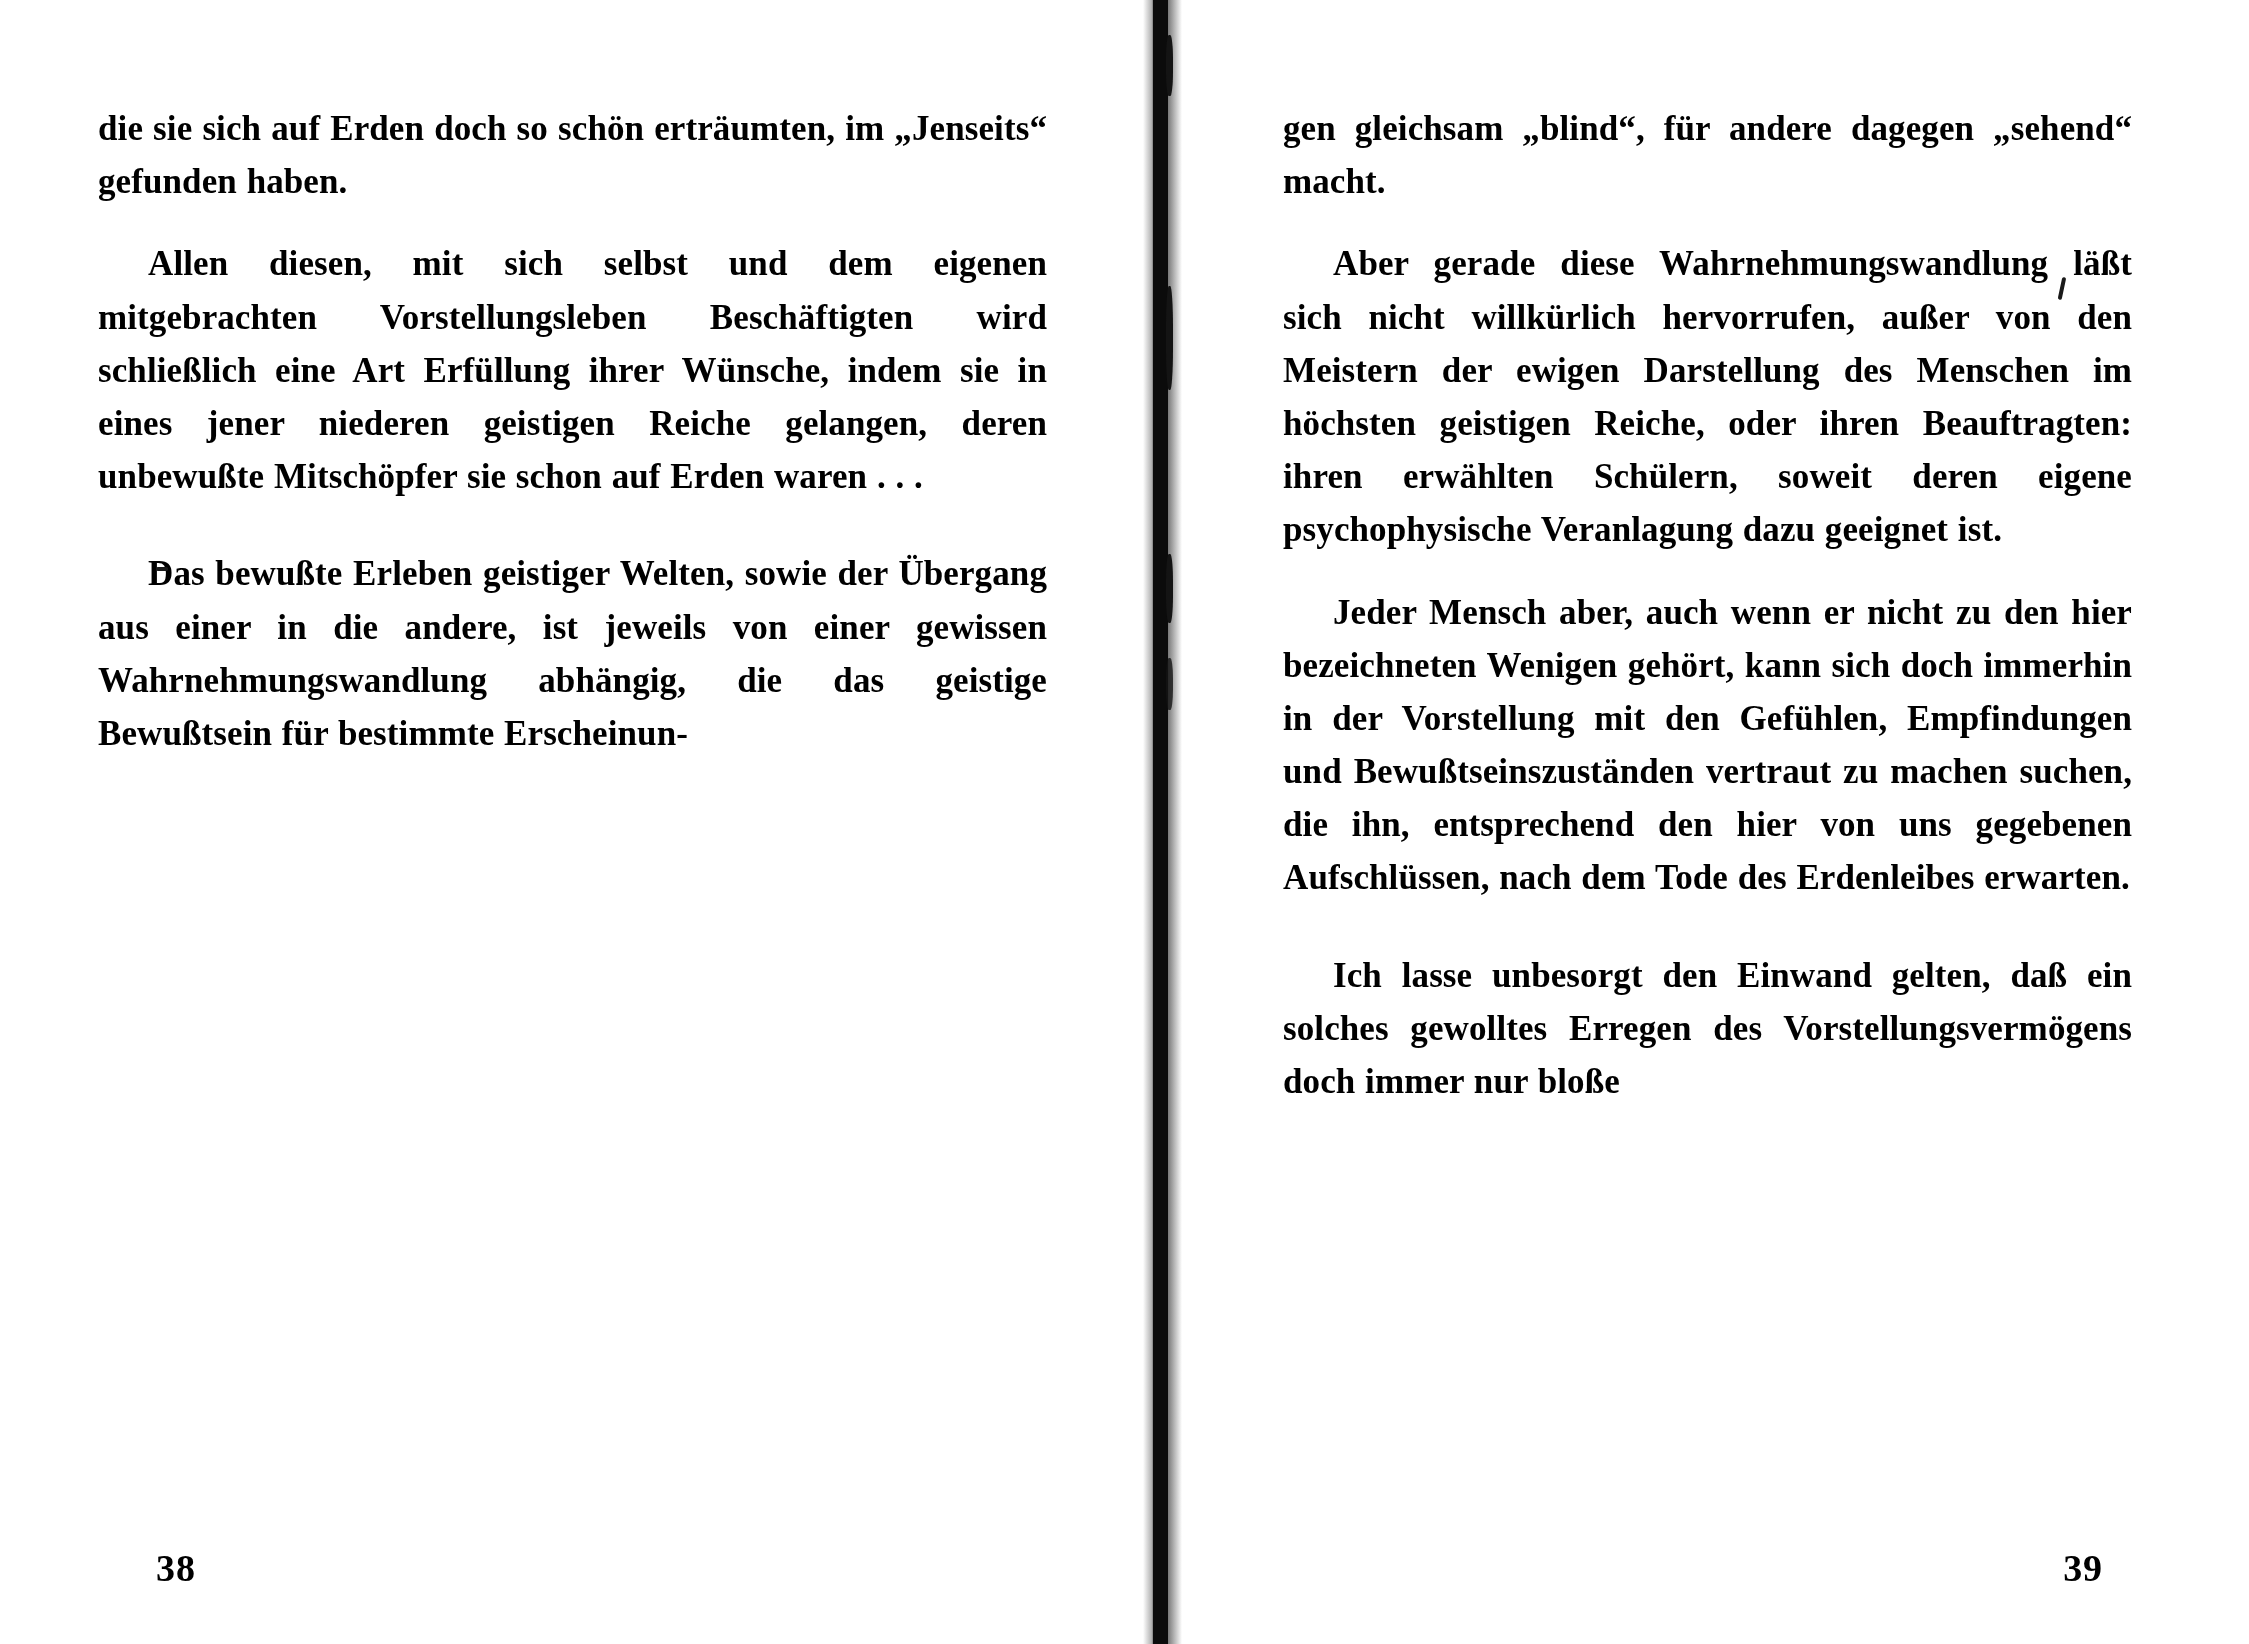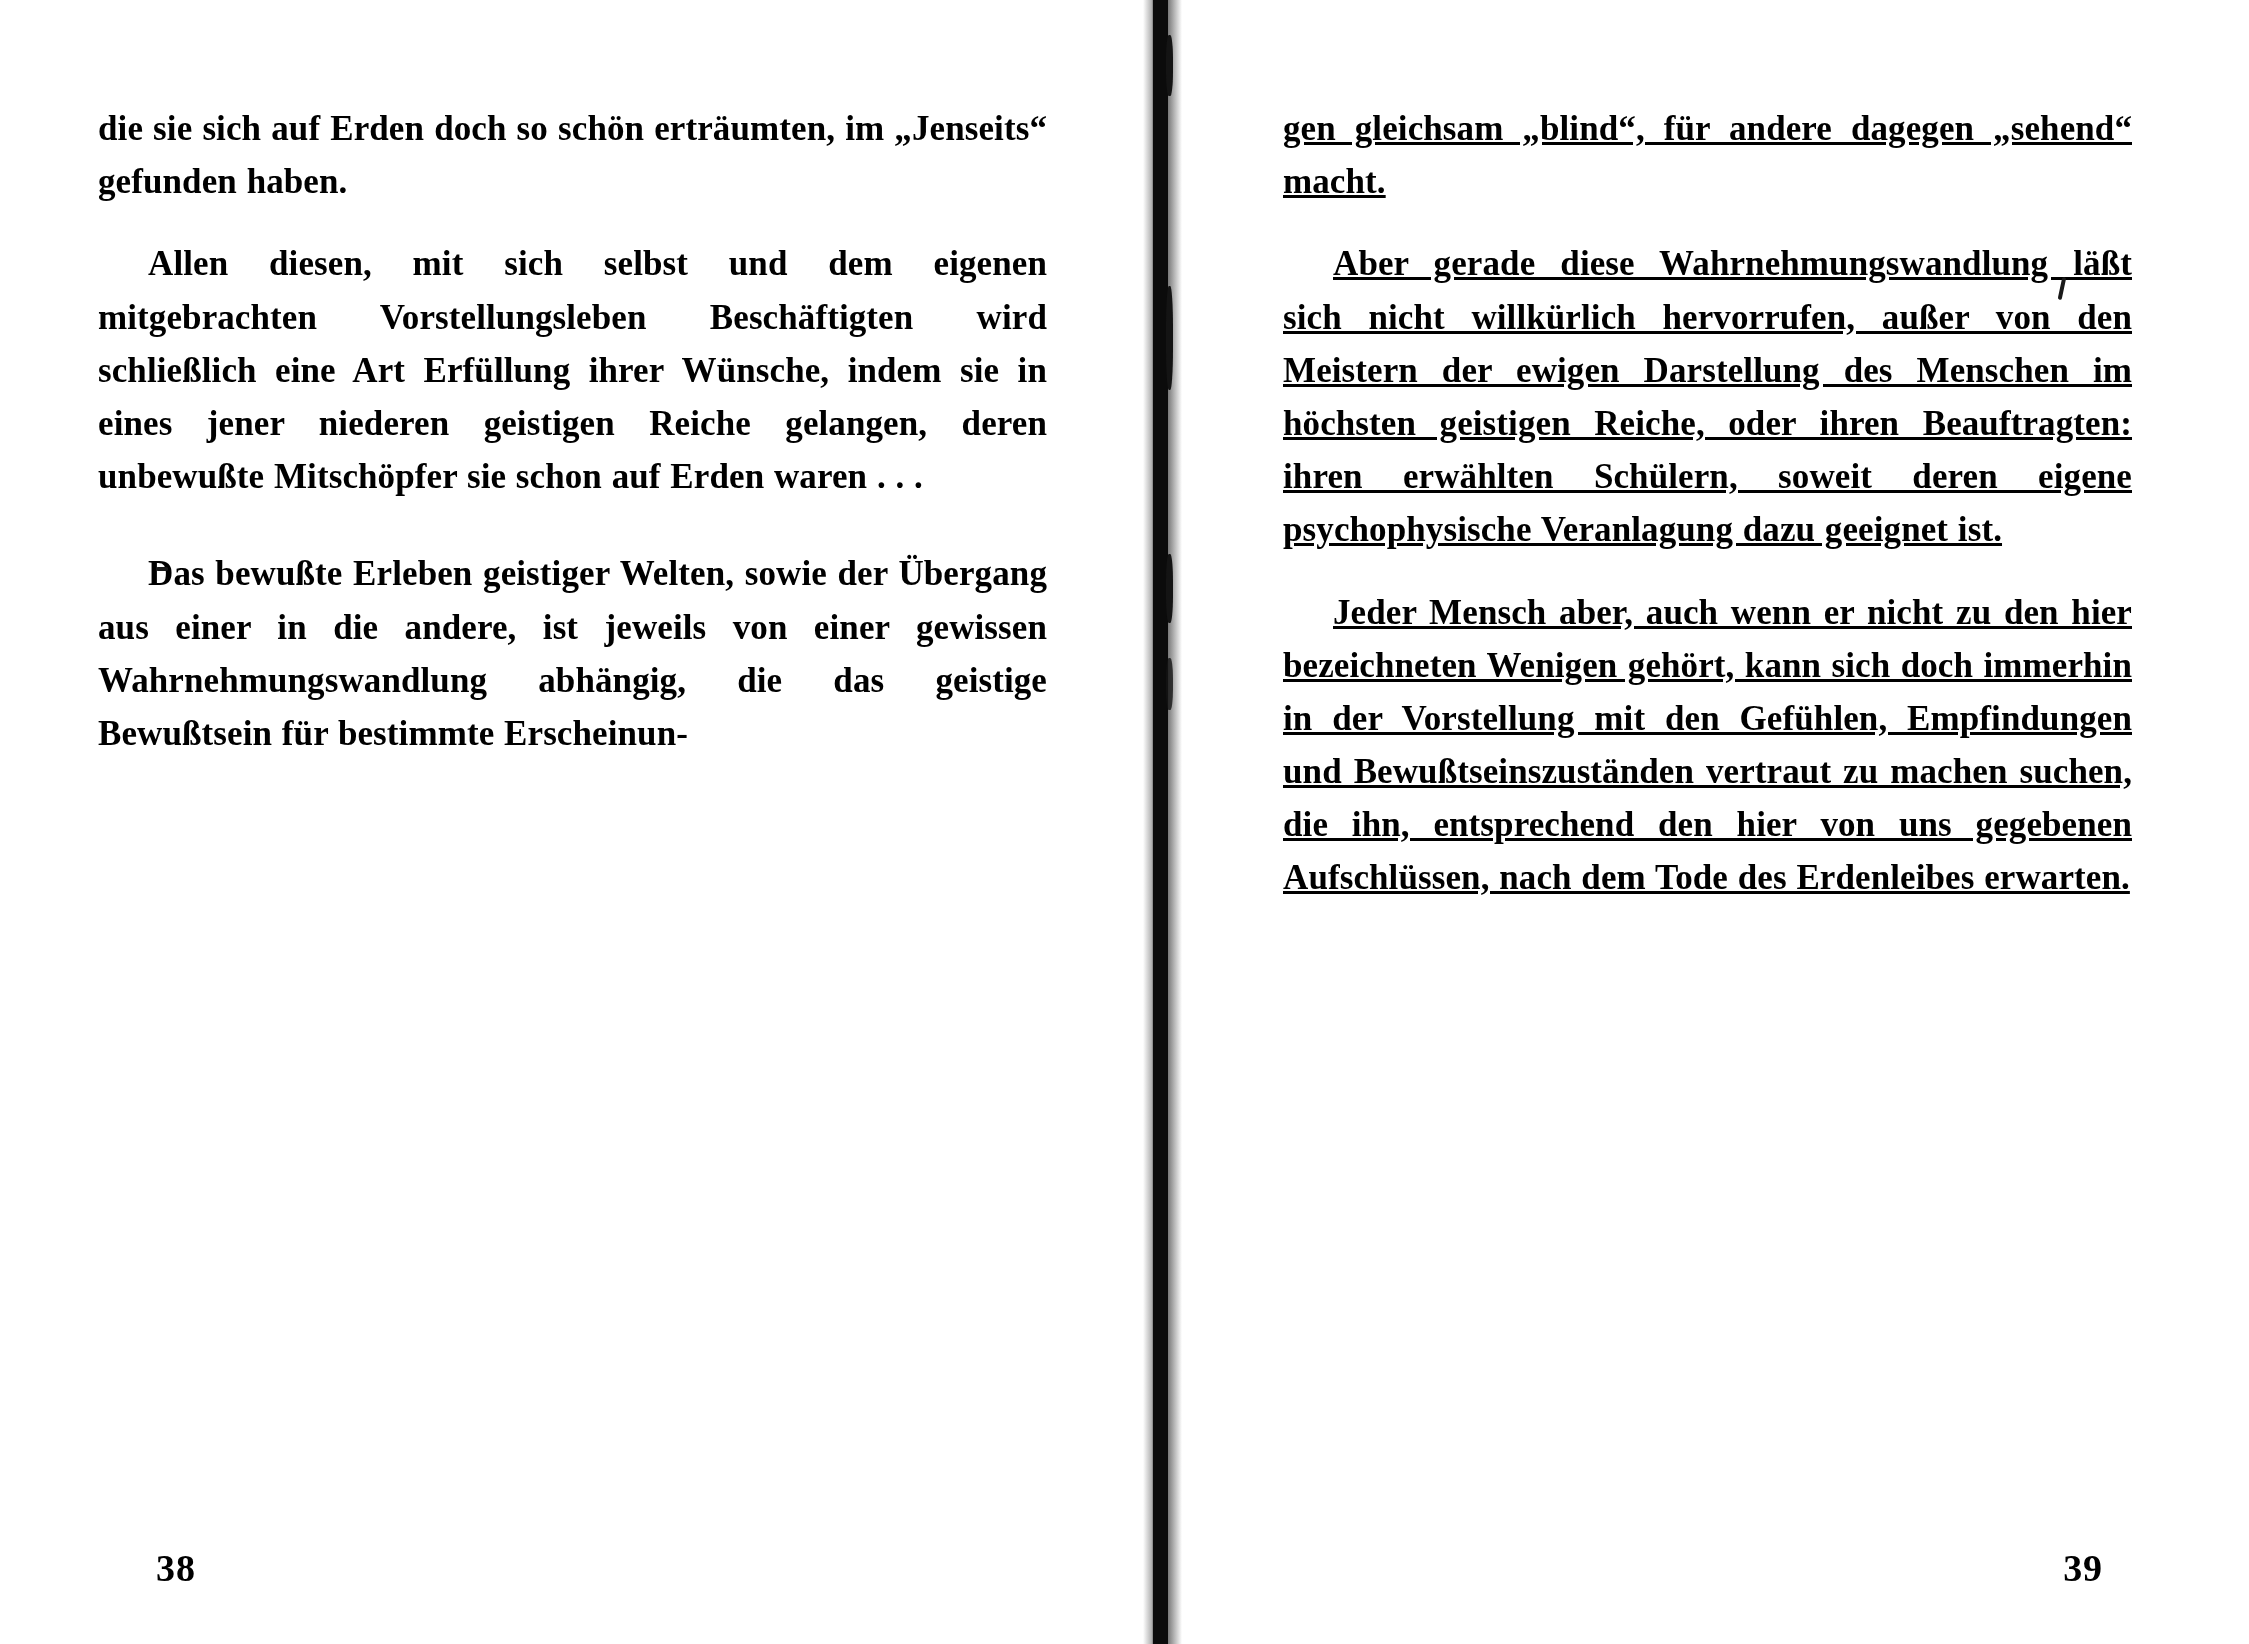--- a/index.html
+++ b/index.html
@@ -31,21 +31,20 @@
   }
 
   .page-left {
     width: 1151px;
     padding: 102px 104px 0 98px;
   }
 
   .page-right {
     width: 1099px;
     padding: 102px 118px 0 132px;
-    text-decoration: underline;
   }
 
   
   .gutter {
     position: absolute;
     top: 0;
     left: 1141px;
     width: 45px;
     height: 100%;
     pointer-events: none;
@@ -131,20 +130,21 @@
     <p class="para">die sie sich auf Erden doch so schön erträumten, im „Jenseits“ gefunden haben.</p>
     <p class="para indent">Allen diesen, mit sich selbst und dem eigenen mitgebrachten Vorstellungsleben Beschäftigten wird schließlich eine Art Erfüllung ihrer Wünsche, indem sie in eines jener niederen geistigen Reiche gelangen, deren unbewußte Mitschöpfer sie schon auf Erden waren . . .</p>
     <p class="para indent last">Das bewußte Erleben geistiger Welten, sowie der Übergang aus einer in die andere, ist jeweils von einer gewissen Wahrnehmungswandlung abhängig, die das geistige Bewußtsein für bestimmte Erscheinun-</p>
     <div class="folio folio-left">38</div>
   </div>
 
   <div class="page page-right">
     <p class="para">gen gleichsam „blind“, für andere dagegen „sehend“ macht.</p>
     <p class="para indent">Aber gerade diese Wahrnehmungswandlung läßt sich nicht willkürlich hervorrufen, außer von den Meistern der ewigen Darstellung des Menschen im höchsten geistigen Reiche, oder ihren Beauftragten: ihren erwählten Schülern, soweit deren eigene psychophysische Veranlagung dazu geeignet ist.</p>
     <p class="para indent">Jeder Mensch aber, auch wenn er nicht zu den hier bezeichneten Wenigen gehört, kann sich doch immerhin in der Vorstellung mit den Gefühlen, Empfindungen und Bewußtseinszuständen vertraut zu machen suchen, die ihn, entsprechend den hier von uns gegebenen Aufschlüssen, nach dem Tode des Erdenleibes erwarten.</p>
+    <p class="para indent last">Ich lasse unbesorgt den Einwand gelten, daß ein solches gewolltes Erregen des Vorstellungsvermögens doch immer nur bloße</p>
     <div class="folio folio-right">39</div>
   </div>
 
 </div>
 
 <div class="gutter">
   <div class="soft-band"></div>
   <div class="dark-band"></div>
   <div class="soft-band-right"></div>
   <div class="nub n1"></div>

